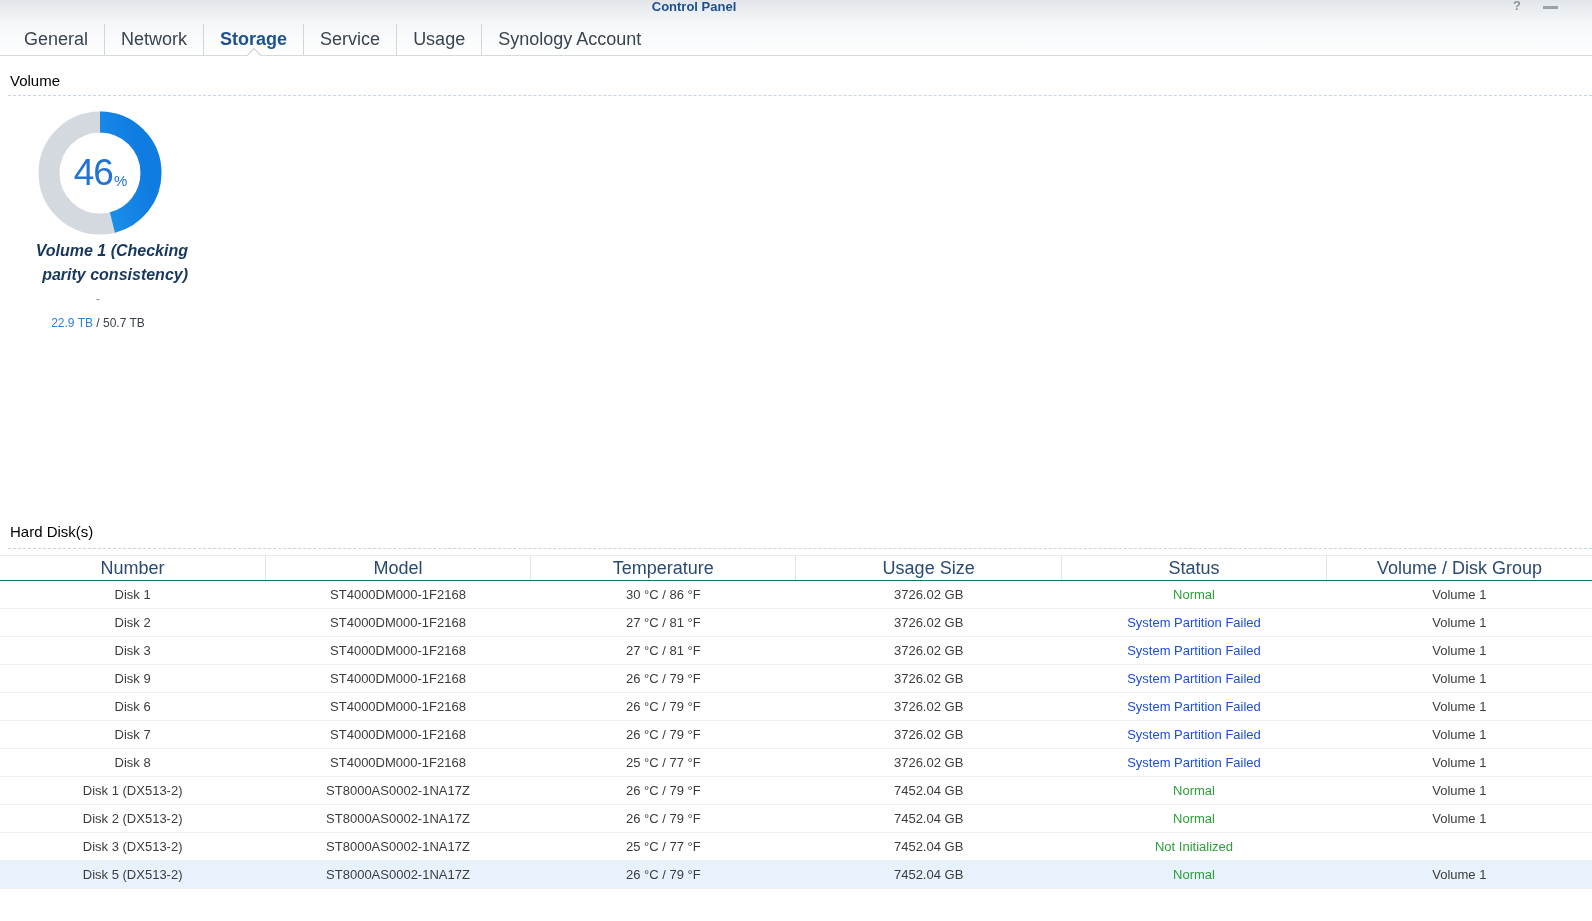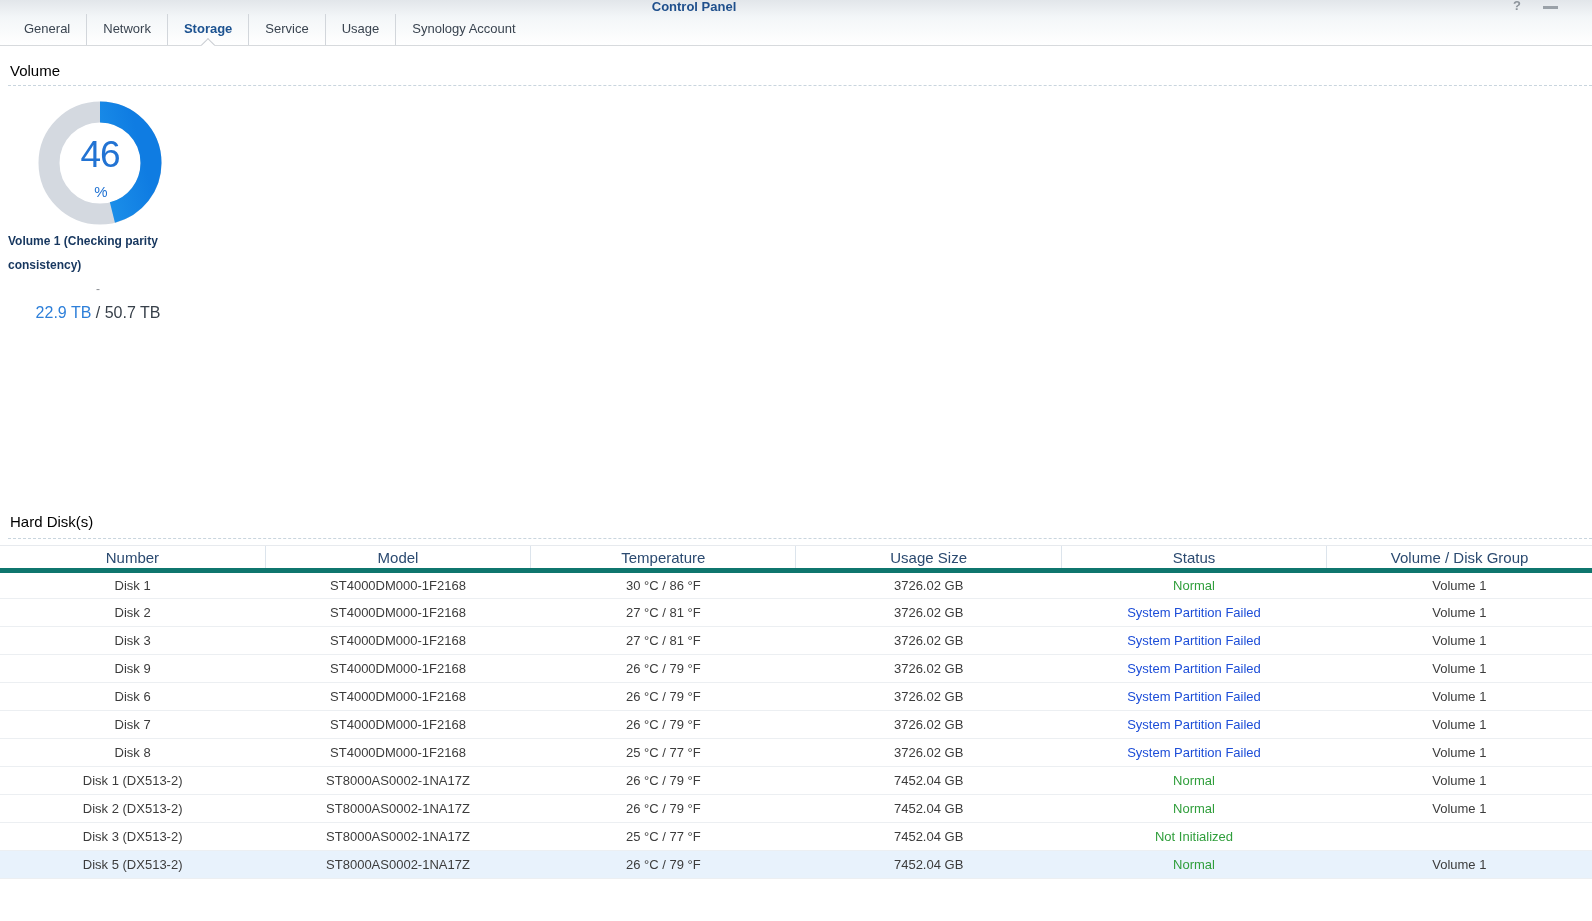--- a/index.html
+++ b/index.html
@@ -1,61 +1,61 @@
 <!DOCTYPE html>
 <html><head>
 <meta charset="utf-8">
 <style>
   * { box-sizing: border-box; margin: 0; padding: 0; }
   html,body { width:1592px; height:921px; overflow:hidden; background:#fff;
     font-family:"Liberation Sans", sans-serif; }
 
   
-  .header { position:relative; height:46px;
+  .header { position:relative; height:56px;
     background:linear-gradient(180deg,#e2e6ea 0%,#f3f6f8 38%,#ffffff 100%);
     border-bottom:1px solid #d7dadd; }
   .titlebar { position:absolute; top:0; left:0; right:0; height:17px; }
   .win-title { position:absolute; left:694px; top:-2px; transform:translateX(-50%);
     font-size:13px; font-weight:bold; color:#1e4f8c; white-space:nowrap; line-height:17px; }
   .help-btn { position:absolute; left:1513px; top:-3px; font-size:13px; font-weight:bold;
     color:#8d949b; line-height:17px; cursor:pointer; }
   .min-btn { position:absolute; left:1543px; top:6px; width:15px; height:3px;
     background:#9aa1a8; cursor:pointer; }
 
   .tabbar { position:absolute; left:8px; bottom:0; height:31px; display:flex; align-items:stretch; }
-  .tab { padding:0 16px; line-height:30px; font-size:13px; color:#3a4450; cursor:pointer;
+  .tab { padding:0 16px; line-height:30px; font-size:18px; color:#3a4450; cursor:pointer;
     white-space:nowrap; }
   .tab + .tab { border-left:1px solid #d2d6db; }
   .tab[data-active="true"] { font-weight:bold; color:#1c5290; position:relative; }
   .tab[data-active="true"]::after { content:''; position:absolute; left:50%; bottom:-5px;
     width:9px; height:9px; background:#fff; border-left:1px solid #c9cdd2;
     border-top:1px solid #c9cdd2; transform:translateX(-50%) rotate(45deg); z-index:2; }
 
   
   .section-title { font-size:15px; font-weight:normal; color:#000000; margin:16px 0 6px 10px; }
   .disks .section-title { margin-top:14px; margin-bottom:8px; }
   .dashed { border-top:1px dashed #c9d5de; margin-left:8px; }
 
   
   .volume-card { height:398px; }
   .donut-wrap { position:relative; width:124px; height:124px; margin:15px auto 0 38px; }
   .donut-center { position:absolute; inset:0; display:flex; align-items:center;
-    justify-content:center;flex-direction:column; }
+    justify-content:center; }
   .pct-num { font-size:37px; color:#2273d3; letter-spacing:-1px; }
   .pct-sym { font-size:15px; color:#2273d3; position:relative; top:7px; left:1px; }
-  .vol-label { margin-top:4px; font-size:12px; font-weight:bold; color:#17375f;
-    line-height:24px; width:180px; margin-left:8px; text-align:left; }
+  .vol-label { margin-top:4px; font-size:16px; font-weight:bold; color:#17375f;
+    line-height:24px; width:180px; margin-left:8px; text-align:right;font-style:italic; }
   .vol-dash { line-height:24px; font-size:12px; color:#8b8f94; width:196px; text-align:center; }
-  .vol-capacity { line-height:24px; font-size:16px; color:#38404a; width:196px; text-align:center; }
+  .vol-capacity { line-height:24px; font-size:12px; color:#38404a; width:196px; text-align:center; }
   .vol-used { color:#2d7fd9; }
 
   
   table { width:100%; border-collapse:collapse; table-layout:fixed; margin-top:6px; }
-  thead th { font-size:15px; font-weight:normal; color:#2b4a70; height:25px;
-    border-top:1px solid #e7eaee; border-bottom:5px solid #0f766e; cursor:pointer;
+  thead th { font-size:18px; font-weight:normal; color:#2b4a70; height:25px;
+    border-top:1px solid #e7eaee; border-bottom:1px solid #0f766e; cursor:pointer;
     white-space:nowrap; overflow:hidden; }
   thead th + th { border-left:1px solid #dce4ec; }
   tbody td { text-align:center; height:28px; font-size:13px; color:#3c3c3c;
     border-bottom:1px solid #eceff2; white-space:nowrap; overflow:hidden; }
   tbody tr { cursor:pointer; }
   tbody tr[data-selected="true"] { background:#e8f2fc; }
   td.status[data-status="normal"] { color:#2f9e3b; }
   td.status[data-status="not-initialized"] { color:#2f9e3b; }
   td.status[data-status="failed"] { color:#1d4ed8; }
 </style>

